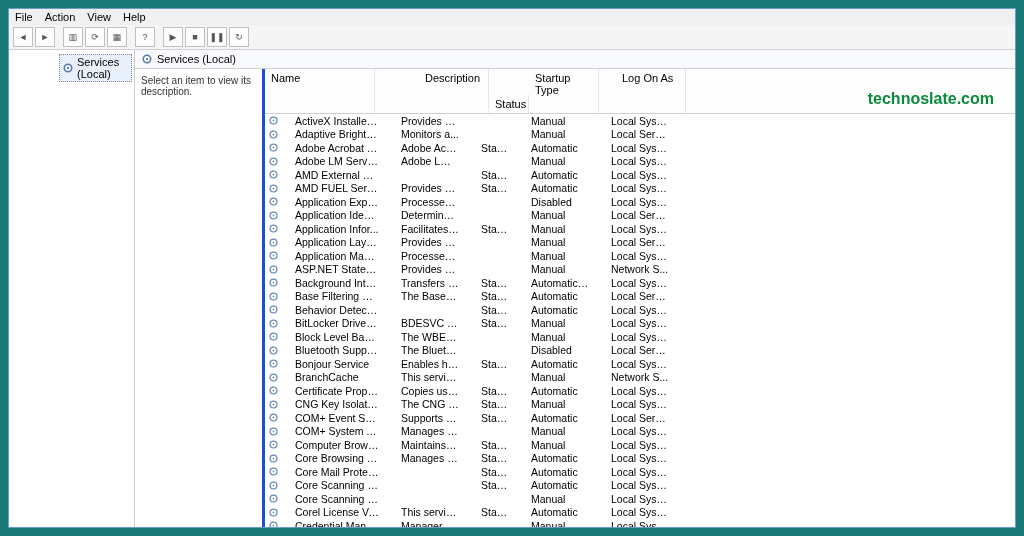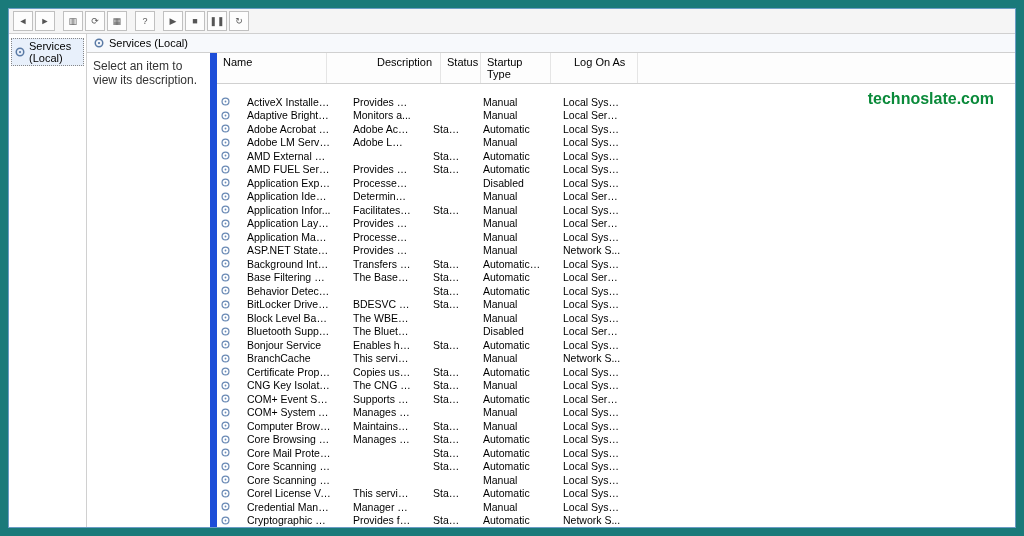--- a/index.html
+++ b/index.html
@@ -45,20 +45,21 @@
   align-items: center;
   justify-content: center;
   font-size: 9px;
   color: #555;
 }
 .tsep { width: 4px; }
 .body {
   display: flex;
   flex: 1;
   overflow: hidden;
+  padding-left: 48px;
 }
 .tree {
   width: 78px;
   border-right: 1px solid #d0d0d0;
   padding: 4px 2px;
   background: #fff;
 }
 .tree-item {
   display: flex;
   align-items: center;
@@ -89,44 +90,44 @@
   font-size: 11px;
 }
 .content {
   display: flex;
   flex: 1;
   overflow: hidden;
 }
 .desc-pane {
   width: 130px;
   padding: 6px;
-  font-size: 12px;
+  font-size: 10px;
   color: #333;
-  border-right: 7px solid #1d4ed8;
+  border-right: 3px solid #1d4ed8;
 }
 .list {
   flex: 1;
   overflow: hidden;
   display: flex;
   flex-direction: column;
   justify-content: space-between;
 }
 .cols {
   display: flex;
   border-bottom: 1px solid #d0d0d0;
   background: #fdfdfd;
   font-size: 11px;
 }
 .col {
   padding: 3px 6px;
   border-right: 1px solid #e5e5e5;
 }
 .c-name { width: 110px; }
 .c-desc { width: 70px; margin-left: 44px; }
-.c-stat { width: 40px; }
+.c-stat { width: 40px; margin-top: 26px; }
 .c-start { width: 70px; }
 .c-log { width: 70px; margin-left: 17px; }
 .rows {
   overflow: hidden;
 }
 .row {
   display: flex;
   font-size: 10.5px;
   align-items: center;
   height: 13.5px;
@@ -164,20 +165,26 @@
   color: #2040d0;
   font-size: 34px;
   line-height: 1.5;
   font-family: Arial, sans-serif;
 }
 </style>
 </head>
 <body>
 
 <div class="window">
+  <div class="menubar">
+    <span>File</span>
+    <span>Action</span>
+    <span>View</span>
+    <span>Help</span>
+  </div>
   <div class="toolbar">
     <div class="tbtn">◄</div>
     <div class="tbtn">►</div>
     <div class="tsep"></div>
     <div class="tbtn">▥</div>
     <div class="tbtn">⟳</div>
     <div class="tbtn">▦</div>
     <div class="tsep"></div>
     <div class="tbtn">?</div>
     <div class="tsep"></div>

